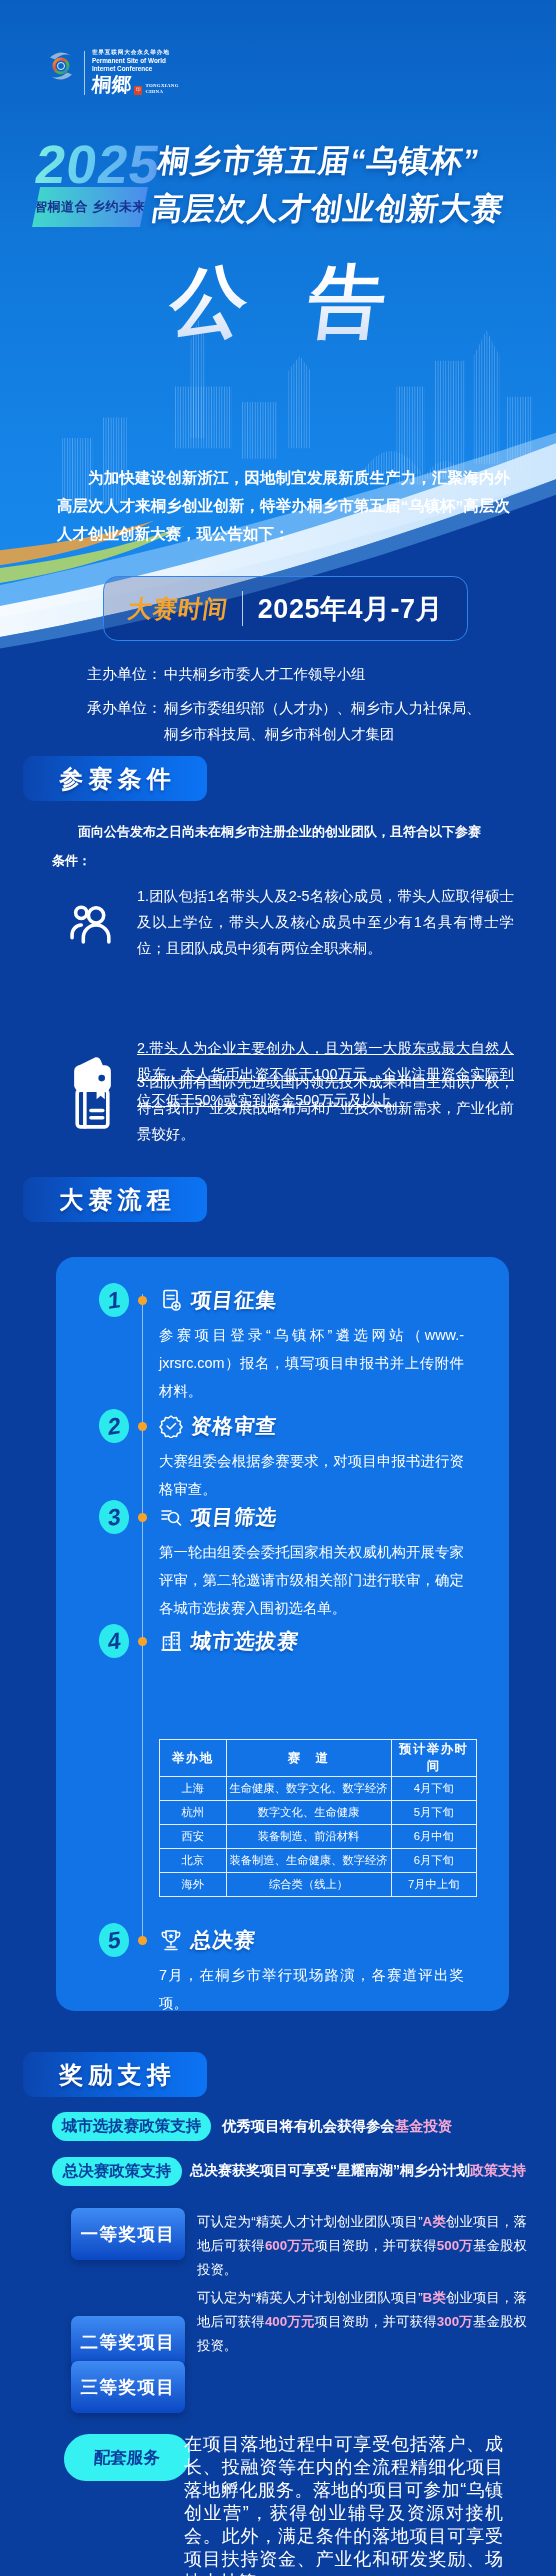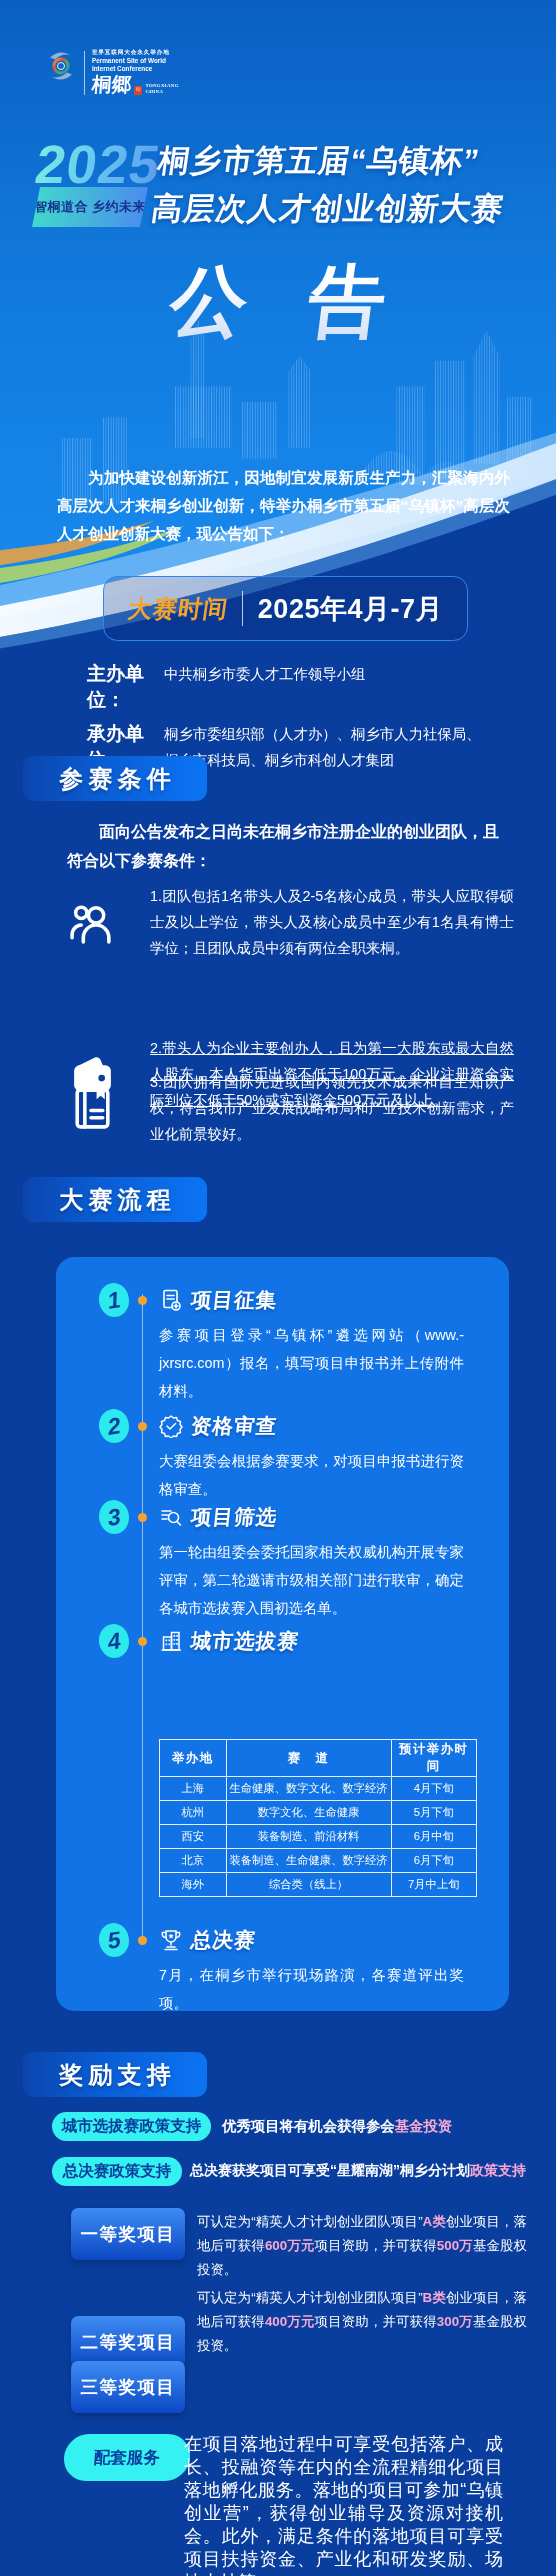--- a/index.html
+++ b/index.html
@@ -43,35 +43,35 @@
   .intro-p{position:absolute;top:464px;left:57px;width:453px;font-size:15.5px;line-height:28px;
     font-weight:600;text-indent:2em;text-align:justify;}
   .time-box{position:absolute;top:576px;left:103px;width:363px;height:63px;
     border:1.5px solid #2f85f0;border-radius:14.4px;background:rgba(8,40,120,.25);
     display:flex;align-items:center;justify-content:center;gap:14.4px;}
   .time-label{font-size:24px;font-weight:900;color:#F6A32B;transform:skewX(-8deg);letter-spacing:1px;}
   .time-div{width:1px;height:35px;background:rgba(255,255,255,.75);}
   .time-value{font-size:27px;font-weight:800;letter-spacing:0.5px;}
   .organizers{position:absolute;top:661px;left:87px;width:412px;}
   .org-row{display:flex;margin-bottom:8.2px;}
-  .org-label{width:77px;font-size:19px;font-weight:700;flex-shrink:0;line-height:26px;}
+  .org-label{width:77px;font-size:15px;font-weight:400;flex-shrink:0;line-height:26px;}
   .org-value{width:325px;font-size:14.4px;line-height:26px;}
 
   
   .ribbon{position:absolute;left:23px;width:184px;height:45px;border-radius:11.3px;
     background:linear-gradient(92deg,#0b45ae 0%,#0a5cd2 40%,#0c74f4 100%);
     display:flex;align-items:center;justify-content:center;
     font-size:24px;font-weight:900;letter-spacing:5.2px;text-indent:5.2px;
     text-shadow:0 1.5px 3.1px rgba(4,30,90,.4);}
   .r1{top:756px;} .r2{top:1177px;} .r3{top:2052px;}
 
   
-  .cond-intro{position:absolute;top:817px;left:67px;width:437px;font-size:16px;font-weight:700;
+  .cond-intro{position:absolute;top:817px;left:52px;width:437px;font-size:13px;font-weight:700;
     line-height:29px;text-indent:2em;}
-  .cond-item{position:absolute;left:65px;width:449px;display:flex;align-items:center;gap:31px;}
+  .cond-item{position:absolute;left:65px;width:449px;display:flex;align-items:center;gap:18px;}
   .ci1{top:883px;} .ci2{top:1035px;text-decoration:underline;} .ci3{top:1069px;}
   .cond-icon{width:54px;height:54px;flex-shrink:0;display:grid;place-items:center;}
   .cond-text{width:381px;font-size:14.4px;line-height:26px;text-align:justify;}
 
   
   .panel{position:absolute;top:1257px;left:56px;width:453px;height:754px;
     background:#1173E6;border-radius:18.5px;}
   .timeline{position:absolute;left:86px;top:37px;width:1px;height:645px;background:rgba(255,255,255,.55);}
   .step{position:absolute;left:0;width:100%;}
   .s1{top:28px;} .s2{top:154px;} .s3{top:245px;} .s4{top:369px;} .s5{top:668px;}

